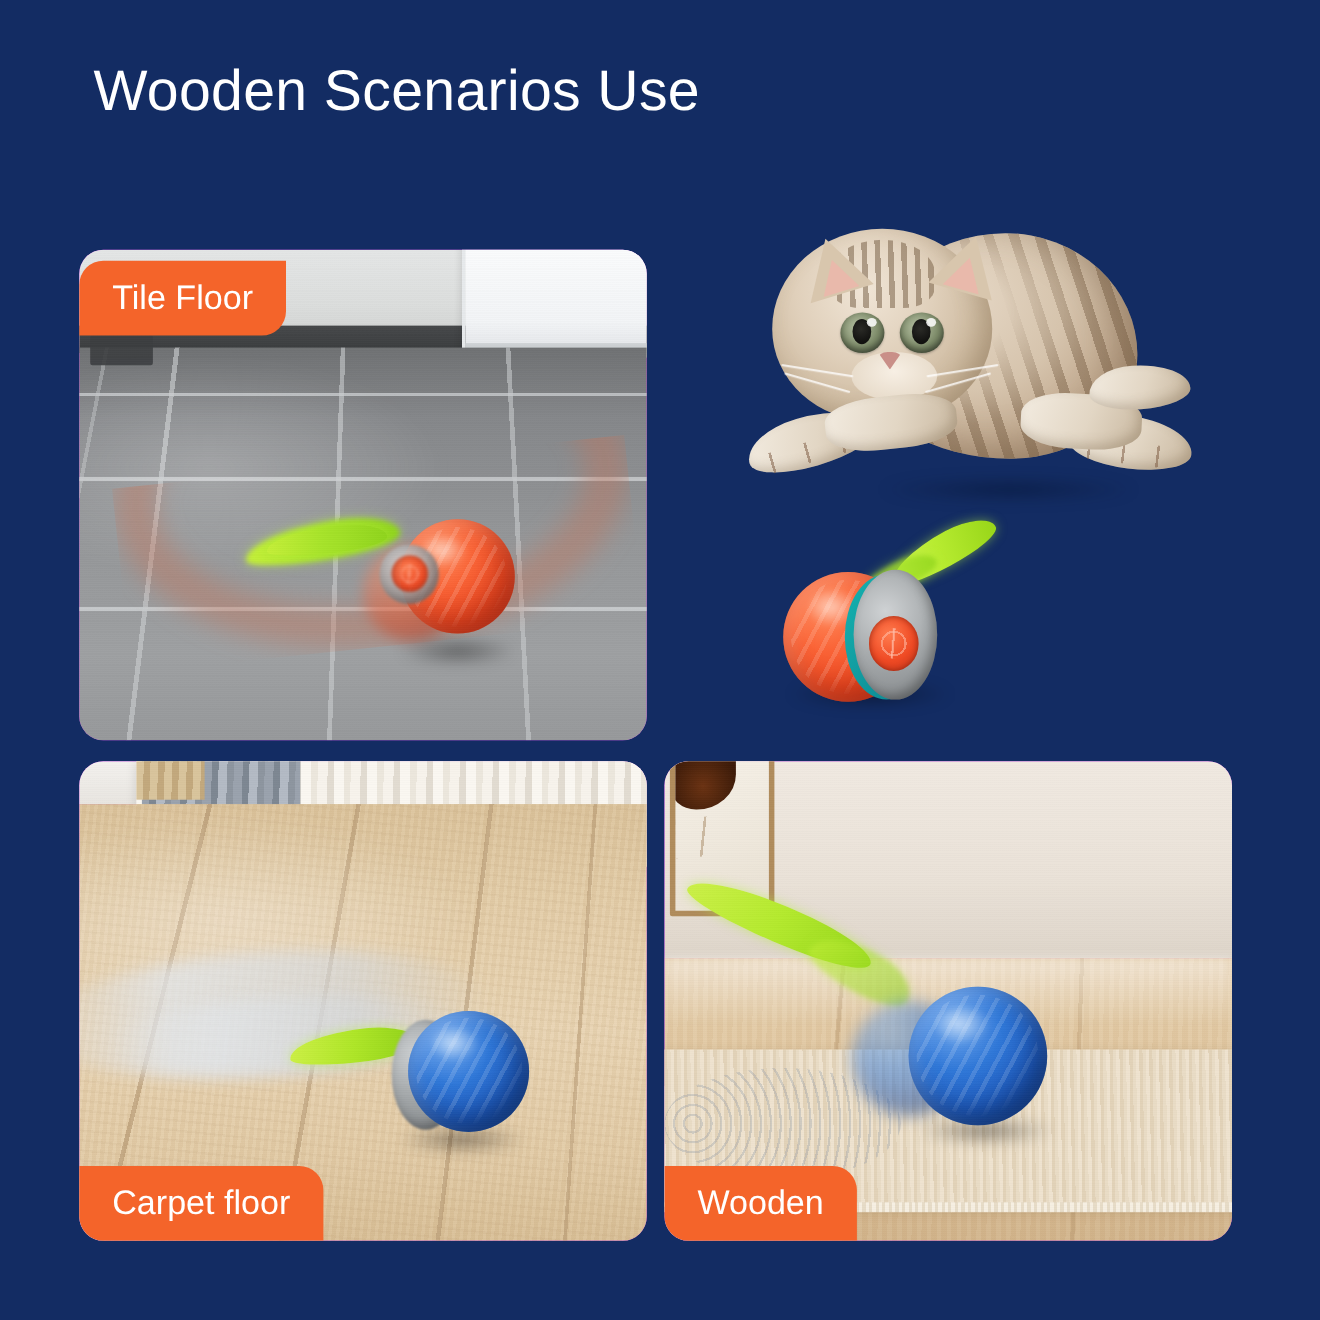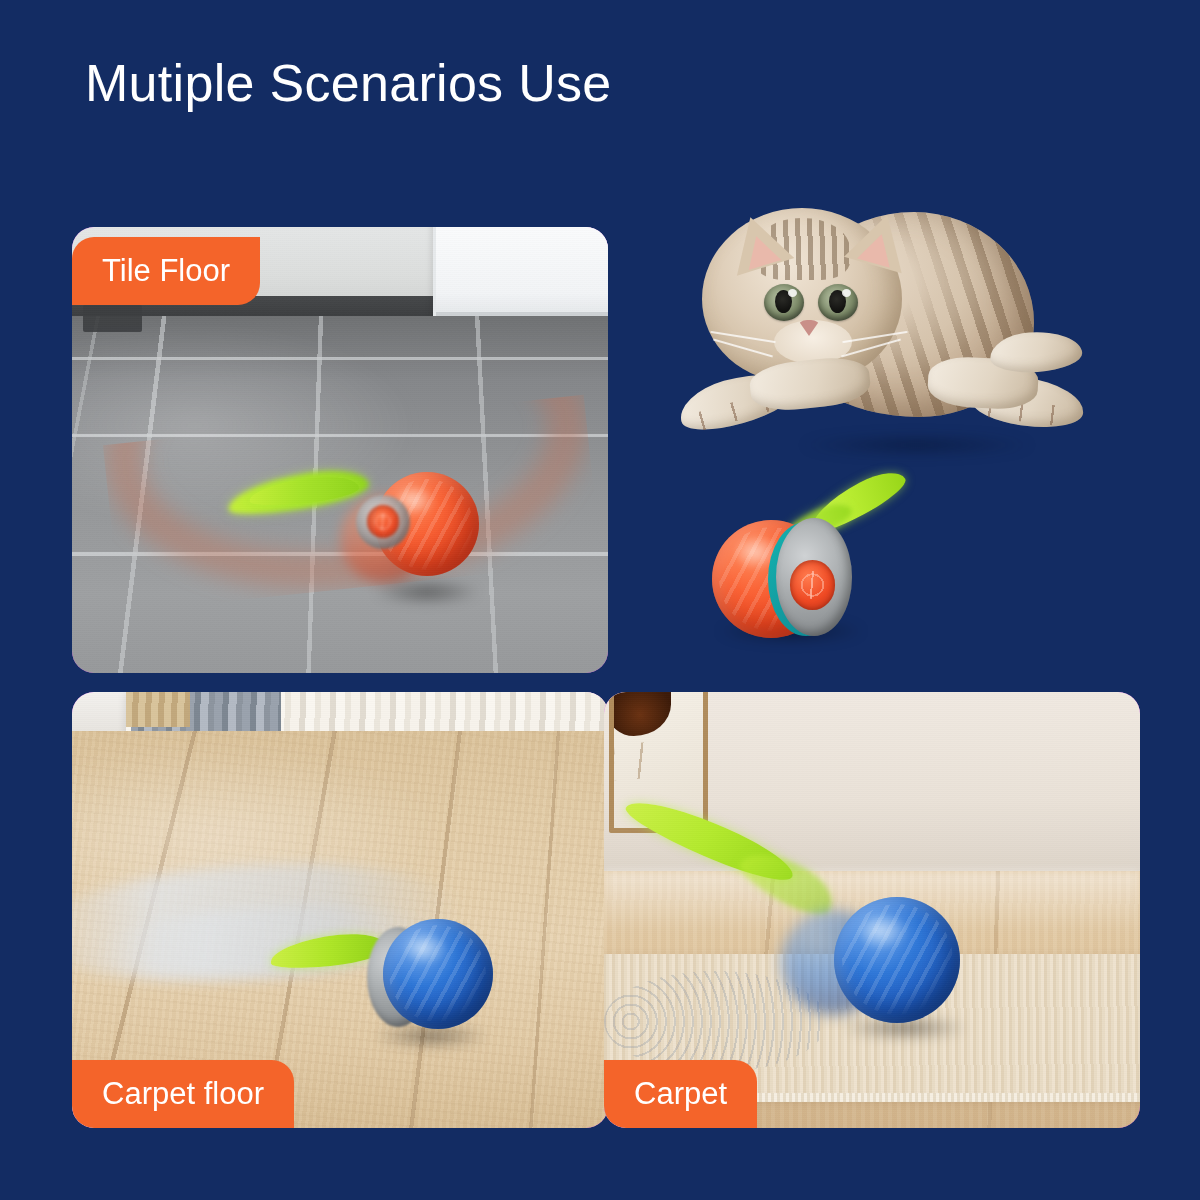--- a/index.html
+++ b/index.html
@@ -15,21 +15,20 @@
   .title{
     position:absolute;left:85px;top:52px;
     font-size:52px;line-height:62px;font-weight:400;
     color:#FFFFFF;letter-spacing:0.3px;white-space:nowrap;
   }
 
   
   .panel{
     position:absolute;border-radius:22px;overflow:hidden;
     background:#d946ef;
-    padding-left:20px;
   }
   #panel-tile   {left:72px; top:227px; width:516px; height:446px;}
   #panel-wood   {left:72px; top:692px; width:516px; height:436px;}
   #panel-carpet {left:604px;top:692px; width:516px; height:436px;}
 
   .scene{position:absolute;inset:0;}
 
   
   .badge{
     position:absolute;z-index:6;
@@ -370,21 +369,21 @@
   }
 
   
   .hero-prod{position:absolute;left:706px;top:480px;width:210px;height:165px;}
 </style>
 </head>
 <body>
 
 <div class="stage">
 
-  <div class="title">Mutiple Scenarios Use</div>
+  <div class="title">Wooden Scenarios Use</div>
 
   <div class="panel" id="panel-tile">
     <div class="scene">
       <div class="tile-wall"></div>
       <div class="tile-baseboard"></div>
       <div class="tile-cabinet"></div>
       <div class="tile-floor"></div>
       <div class="tile-darkbox"></div>
       <div class="tile-sheen"></div>
       <div class="arc-trail"></div>
@@ -466,21 +465,21 @@
 
       <div class="ball-shadow" style="left:44%;top:74%;width:130px;height:26px;"></div>
       <div class="ball ball-blue" style="left:43%;top:47%;width:126px;height:126px;">
         <div class="ball-ribs"></div>
         <div class="ball-spec"></div>
       </div>
       <div class="noise"></div>
     </div>
 
     <div class="badge badge-bl">
-      <span>Carpet</span>
+      <span>Wooden</span>
     </div>
   </div>
 
   <div class="cat-wrap">
     <div class="cat-shadow"></div>
 
     <div class="cat-body">
       <div class="cat-body-stripes"></div>
     </div>
 

